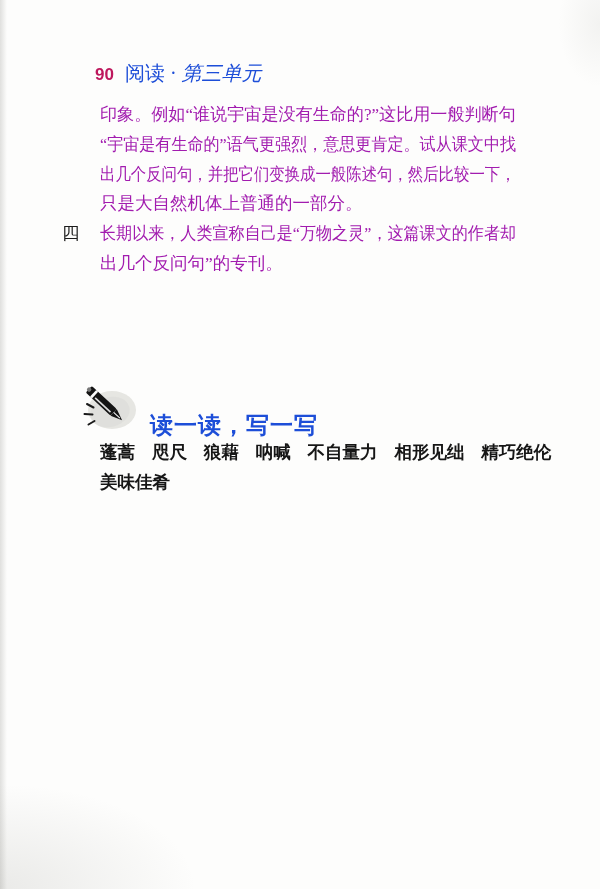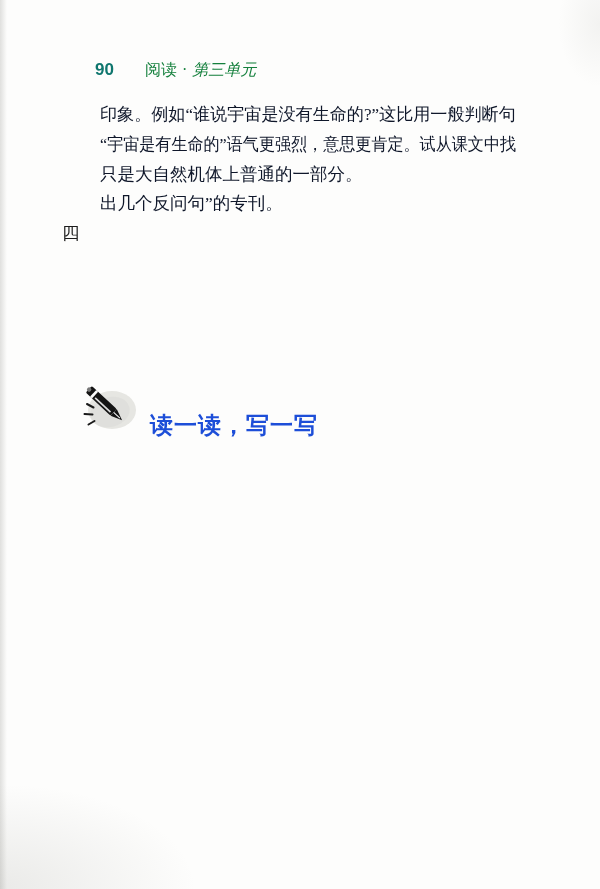--- a/index.html
+++ b/index.html
@@ -19,26 +19,26 @@
     background:radial-gradient(ellipse 280px 150px at 0% 100%, rgba(135,135,128,0.16), rgba(135,135,128,0) 70%);
     pointer-events:none;
   }
   .speck{
     position:absolute;right:0;top:0;width:60px;height:120px;
     background:radial-gradient(ellipse 60px 90px at 100% 20%, rgba(150,150,143,0.10), rgba(150,150,143,0) 70%);
     pointer-events:none;
   }
   
   .running-head{position:absolute;top:60px;left:95px;white-space:nowrap;}
-  .pagenum{font-family:"Liberation Sans","DejaVu Sans",sans-serif;font-weight:bold;font-size:17px;color:#0f766e;}
-  .section{margin-left:31px;font-size:16px;color:#15803d;}
+  .pagenum{font-family:"Liberation Sans","DejaVu Sans",sans-serif;font-weight:bold;font-size:17px;color:#be185d;}
+  .section{margin-left:11px;font-size:20px;color:#1d4ed8;}
   .section .sep{margin:0 5px;}
   .section .unit{font-style:italic;}
   
-  .textcol{position:absolute;left:100px;top:100px;width:416px;font-size:17.5px;color:#0f172a;}
+  .textcol{position:absolute;left:100px;top:100px;width:416px;font-size:17.5px;color:#a21caf;}
   .ln{height:29.8px;line-height:29.8px;overflow:visible;}
   .ln>span{display:inline-block;white-space:nowrap;transform-origin:0 50%;}
   .marker{position:absolute;left:62px;top:219px;height:29.8px;line-height:29.8px;font-size:17.5px;color:#1c1c1c;}
   
   .rw-head{position:absolute;left:81px;top:381px;height:58px;}
   .rw-icon{position:absolute;left:0;top:0;}
   .rw-title{
     position:absolute;left:69px;top:10px;white-space:nowrap;
     font-family:"DejaVu Sans","Liberation Sans",sans-serif;
     font-weight:bold;font-size:23px;letter-spacing:1px;color:#1d4ed8;
@@ -58,21 +58,23 @@
 
   <header class="running-head">
     <span class="pagenum">90</span><span class="section"><span>阅读</span><span class="sep">·</span><span class="unit">第三单元</span></span>
   </header>
 
   <div class="marker">四</div>
 
   <main class="textcol">
     <div class="ln"><span class="fit j" style="transform: scaleX(0.9765);">印象。例如“谁说宇宙是没有生命的?”这比用一般判断句</span></div>
     <div class="ln"><span class="fit j" style="transform: scaleX(0.9183);">“宇宙是有生命的”语气更强烈，意思更肯定。试从课文中找</span></div>
+    <div class="ln"><span class="fit j" style="transform: scaleX(0.8795);">出几个反问句，并把它们变换成一般陈述句，然后比较一下，</span></div>
     <div class="ln"><span class="fit end">只是大自然机体上普通的一部分。</span></div>
+    <div class="ln"><span class="fit j" style="transform: scaleX(0.9183);">长期以来，人类宣称自己是“万物之灵”，这篇课文的作者却</span></div>
     <div class="ln"><span class="fit end">出几个反问句”的专刊。</span></div>
   </main>
 
   <section class="rw-head">
     <svg class="rw-icon" width="58" height="58" viewBox="0 0 58 58">
       <ellipse cx="31" cy="29" rx="24" ry="19" fill="#e6e6e2"></ellipse>
       <ellipse cx="29" cy="31" rx="20" ry="15" fill="#dcdcd8" opacity="0.65" transform="rotate(-14 29 31)"></ellipse>
       <g transform="rotate(-47 29 28)">
         <rect x="24.5" y="-1" width="9" height="34" rx="1.5" fill="#141414"></rect>
         <circle cx="29" cy="-0.5" r="2.2" fill="#777"></circle>
@@ -83,13 +85,27 @@
       </g>
       <g stroke="#1a1a1a" stroke-width="2" stroke-linecap="round">
         <line x1="6" y1="23" x2="12.5" y2="26.5"></line>
         <line x1="3.5" y1="33" x2="11.5" y2="33.5"></line>
         <line x1="7.5" y1="43.5" x2="13.5" y2="40"></line>
       </g>
     </svg>
     <h2 class="rw-title">读一读，写一写</h2>
   </section>
 
+  <div class="words">
+    <div class="wline">
+      <span class="word">蓬蒿</span>
+      <span class="word">咫尺</span>
+      <span class="word">狼藉</span>
+      <span class="word">呐喊</span>
+      <span class="word">不自量力</span>
+      <span class="word">相形见绌</span>
+      <span class="word">精巧绝伦</span>
+    </div>
+    <div class="wline">
+      <span class="word">美味佳肴</span>
+    </div>
+  </div>
 </div>
 
 </body></html>

